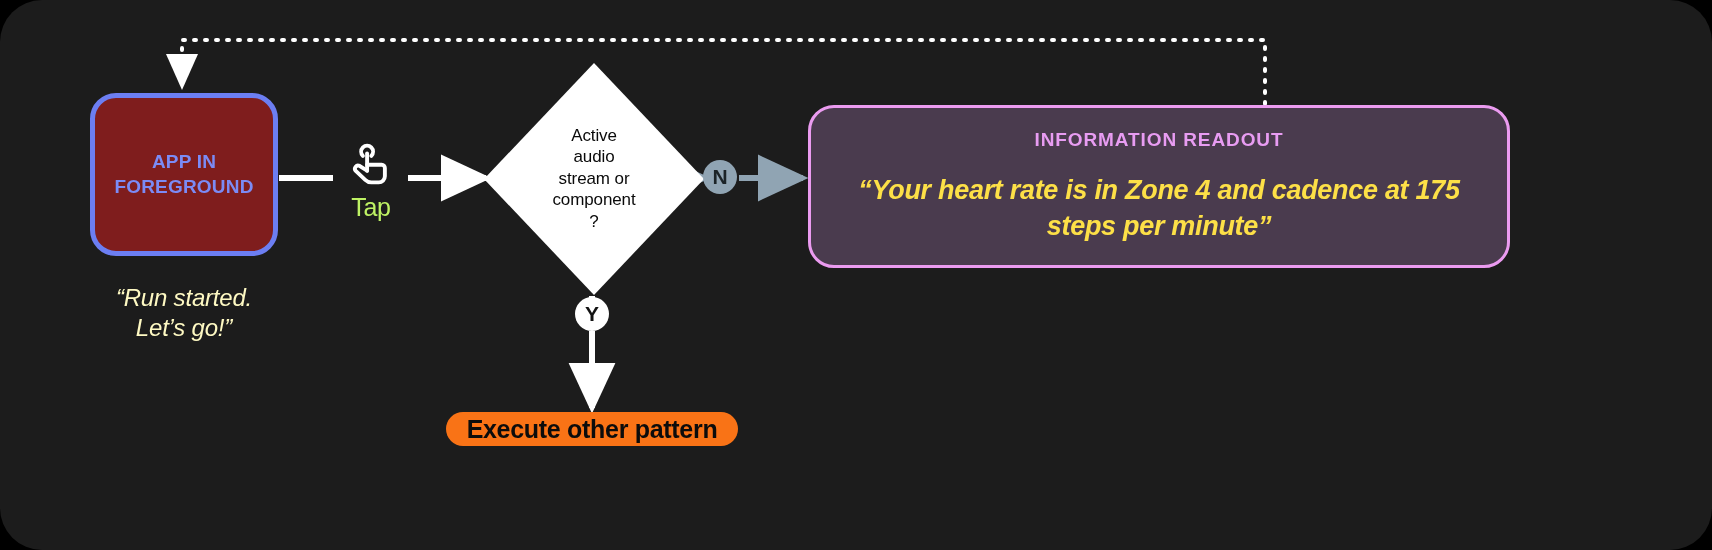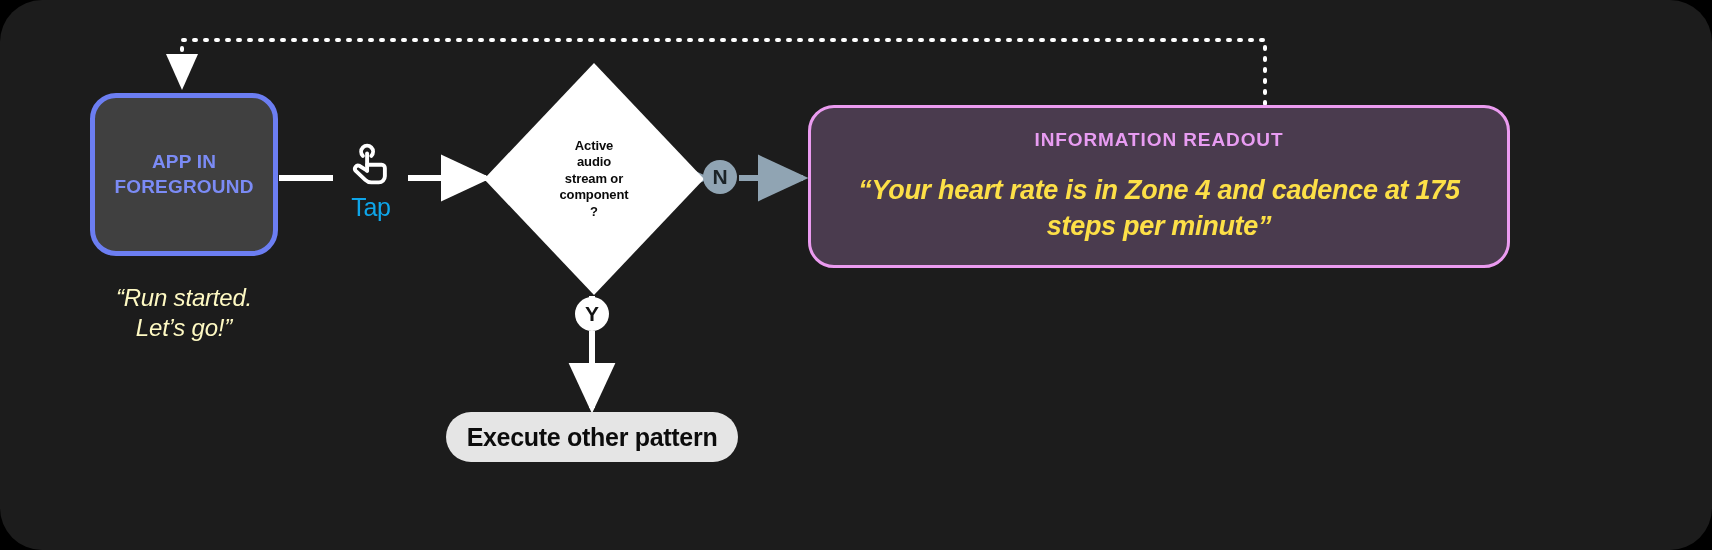--- a/index.html
+++ b/index.html
@@ -37,21 +37,21 @@
     pointer-events: none;
   }
 
   
   #app-node {
     position: absolute;
     left: 90px;
     top: 93px;
     width: 188px;
     height: 163px;
-    background: #404040;
+    background: #7f1d1d;
     border: 5px solid #6c7ef2;
     border-radius: 26px;
     box-sizing: border-box;
     display: flex;
     align-items: center;
     justify-content: center;
   }
   #app-node .label {
     color: #7b8bf5;
     font-size: 19px;
@@ -82,21 +82,21 @@
     width: 82px;
     text-align: center;
   }
   #tap-icon {
     display: block;
     margin: 0 auto;
     width: 44px;
     height: 48px;
   }
   #tap-label {
-    color: #0ea5e9;
+    color: #bef264;
     font-size: 25px;
     margin-top: 2px;
     letter-spacing: -0.3px;
   }
 
   
   #diamond-wrap {
     position: absolute;
     left: 484px;
     top: 63px;
@@ -112,22 +112,22 @@
     clip-path: polygon(50% 0%, 100% 50%, 50% 100%, 0% 50%);
   }
   #diamond-text {
     position: absolute;
     left: 50%;
     top: 50%;
     transform: translate(-50%, -50%);
     width: 148px;
     text-align: center;
     color: #0a0a0a;
-    font-size: 13px;
-    font-weight: bold;
+    font-size: 17px;
+    font-weight: normal;
     line-height: 1.26;
     letter-spacing: -0.1px;
   }
 
   
   .branch-badge {
     position: absolute;
     width: 34px;
     height: 34px;
     border-radius: 50%;
@@ -183,22 +183,22 @@
     width: 620px;
     letter-spacing: -0.3px;
   }
 
   
   #execute-pill {
     position: absolute;
     left: 446px;
     top: 412px;
     width: 292px;
-    height: 50px;
-    background: #e5e5e5;
+    height: 34px;
+    background: #f97316;
     border-radius: 25px;
     display: flex;
     align-items: center;
     justify-content: center;
   }
   #execute-pill .label {
     color: #0c0c0c;
     font-size: 25px;
     font-weight: bold;
     letter-spacing: -0.3px;

